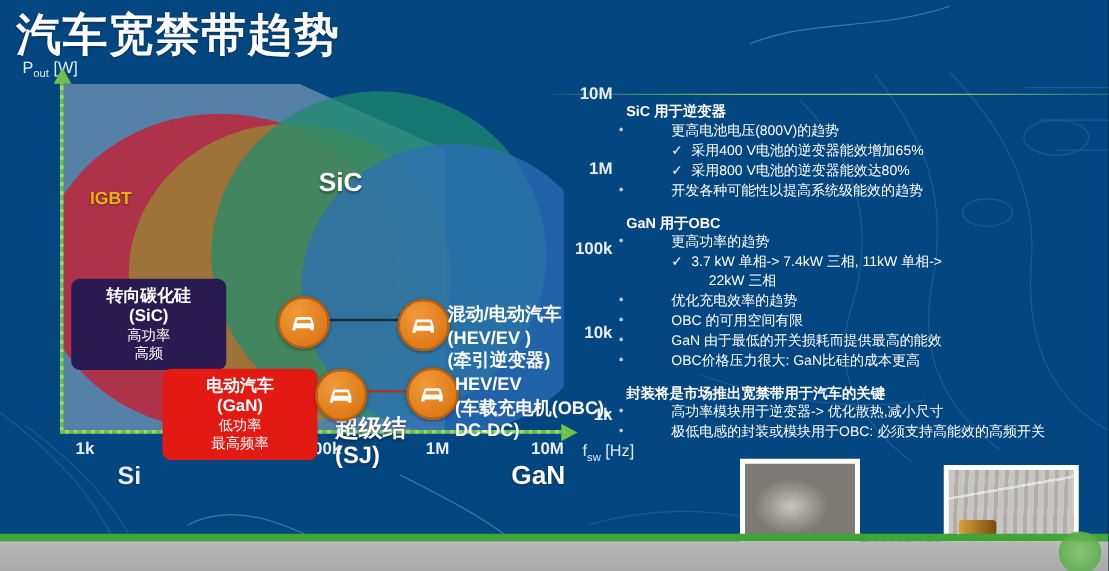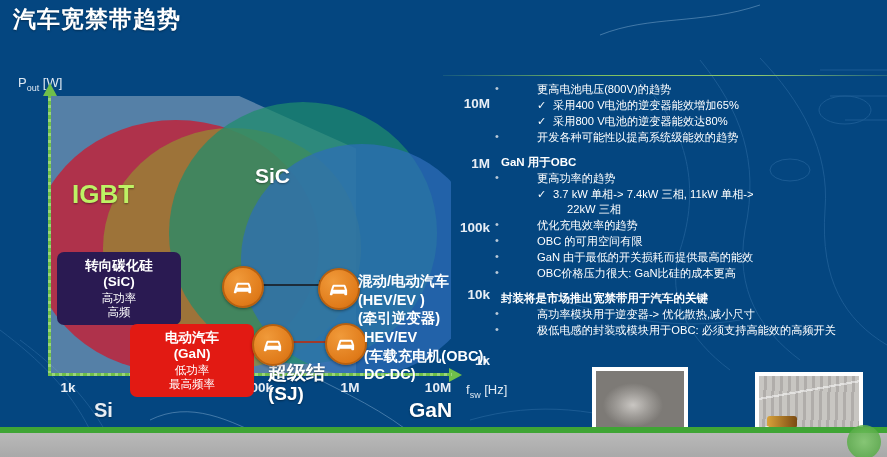--- a/index.html
+++ b/index.html
@@ -11,32 +11,32 @@
   }
   
   .bp{position:absolute;inset:0;pointer-events:none;}
   
   #header-band{
     position:absolute;left:0;top:0;width:887px;height:49px;
     background:linear-gradient(90deg,#0b4e8a 0%,#0a4float 0%,#084e87 40%,#06477f 100%);
   }
   #slide-title{
     position:absolute;left:13px;top:4px;
-    font-size:23px;font-weight:bold;color:#ffffff;
+    font-size:36px;font-weight:bold;color:#ffffff;
     letter-spacing:1px;white-space:nowrap;
     text-shadow:0 1px 2px rgba(0,0,0,.35);
   }
   
   #green-rule{
     position:absolute;left:443px;top:75px;width:444px;height:1px;
     background:linear-gradient(90deg,rgba(120,190,120,.15),#7fbf5f 35%,#8fc96f 70%,rgba(140,200,120,.25));
   }
   
   #chart{
-    position:absolute;left:0;top:72px;width:490px;height:330px;
+    position:absolute;left:0;top:43px;width:490px;height:330px;
   }
   .axis-line{position:absolute;background:#6fbf4a;}
   #y-axis{left:48px;top:22px;width:3px;height:282px;
     background:repeating-linear-gradient(180deg,#6fbf4a 0 4px,#9ad47c 4px 7px);}
   #x-axis{left:48px;top:301px;width:404px;height:3px;
     background:repeating-linear-gradient(90deg,#6fbf4a 0 4px,#9ad47c 4px 7px);}
   .arrow-up{
     position:absolute;left:43px;top:11px;width:0;height:0;
     border-left:7px solid transparent;border-right:7px solid transparent;
     border-bottom:13px solid #6fbf4a;
@@ -88,21 +88,21 @@
   #sic-blob{
     left:118px;top:6px;width:268px;height:262px;
     background:rgba(31,140,108,.72);
   }
   #gan-blob{
     left:190px;top:48px;width:242px;height:232px;
     background:rgba(46,110,185,.72);
   }
   
   .plabel{position:absolute;font-weight:bold;color:#ffffff;}
-  #label-igbt{left:72px;top:107px;font-size:26px;color:#bef264;text-shadow:0 1px 2px rgba(0,0,0,.4);}
+  #label-igbt{left:72px;top:107px;font-size:14px;color:#eab308;text-shadow:0 1px 2px rgba(0,0,0,.4);}
   #label-sic{left:255px;top:92px;font-size:21px;color:#ffffff;text-shadow:0 1px 2px rgba(0,0,0,.4);text-align:center;}
   #label-si{left:58px;top:327px;font-size:20px;color:#e7edf4;text-shadow:0 1px 2px rgba(0,0,0,.35);margin-left:36px;}
   #label-gan{left:409px;top:326px;font-size:21px;color:#ffffff;text-shadow:0 1px 2px rgba(0,0,0,.4);}
   #label-sj{left:268px;top:290px;font-size:19px;color:#ffffff;line-height:1.12;text-shadow:0 1px 2px rgba(0,0,0,.4);}
   
   .callout{
     position:absolute;border-radius:7px;text-align:center;color:#fff;
     padding:6px 10px;line-height:1.22;
   }
   #callout-sic{
@@ -321,20 +321,21 @@
     </div>
     <div id="annot-obc" class="annot">
       <div>HEV/EV</div>
       <div>(车载充电机(OBC),</div>
       <div>DC-DC)</div>
     </div>
   </div>
 
   <div id="panel">
 
+    <div class="p-head">SiC 用于逆变器</div>
     <div class="p-bullet">更高电池电压(800V)的趋势</div>
     <div class="p-check">采用400 V电池的逆变器能效增加65%</div>
     <div class="p-check">采用800 V电池的逆变器能效达80%</div>
     <div class="p-bullet">开发各种可能性以提高系统级能效的趋势</div>
 
     <div class="p-gap"></div>
 
     <div class="p-head">GaN 用于OBC</div>
     <div class="p-bullet">更高功率的趋势</div>
     <div class="p-check">3.7 kW 单相-&gt; 7.4kW 三相, 11kW 单相-&gt;</div>

